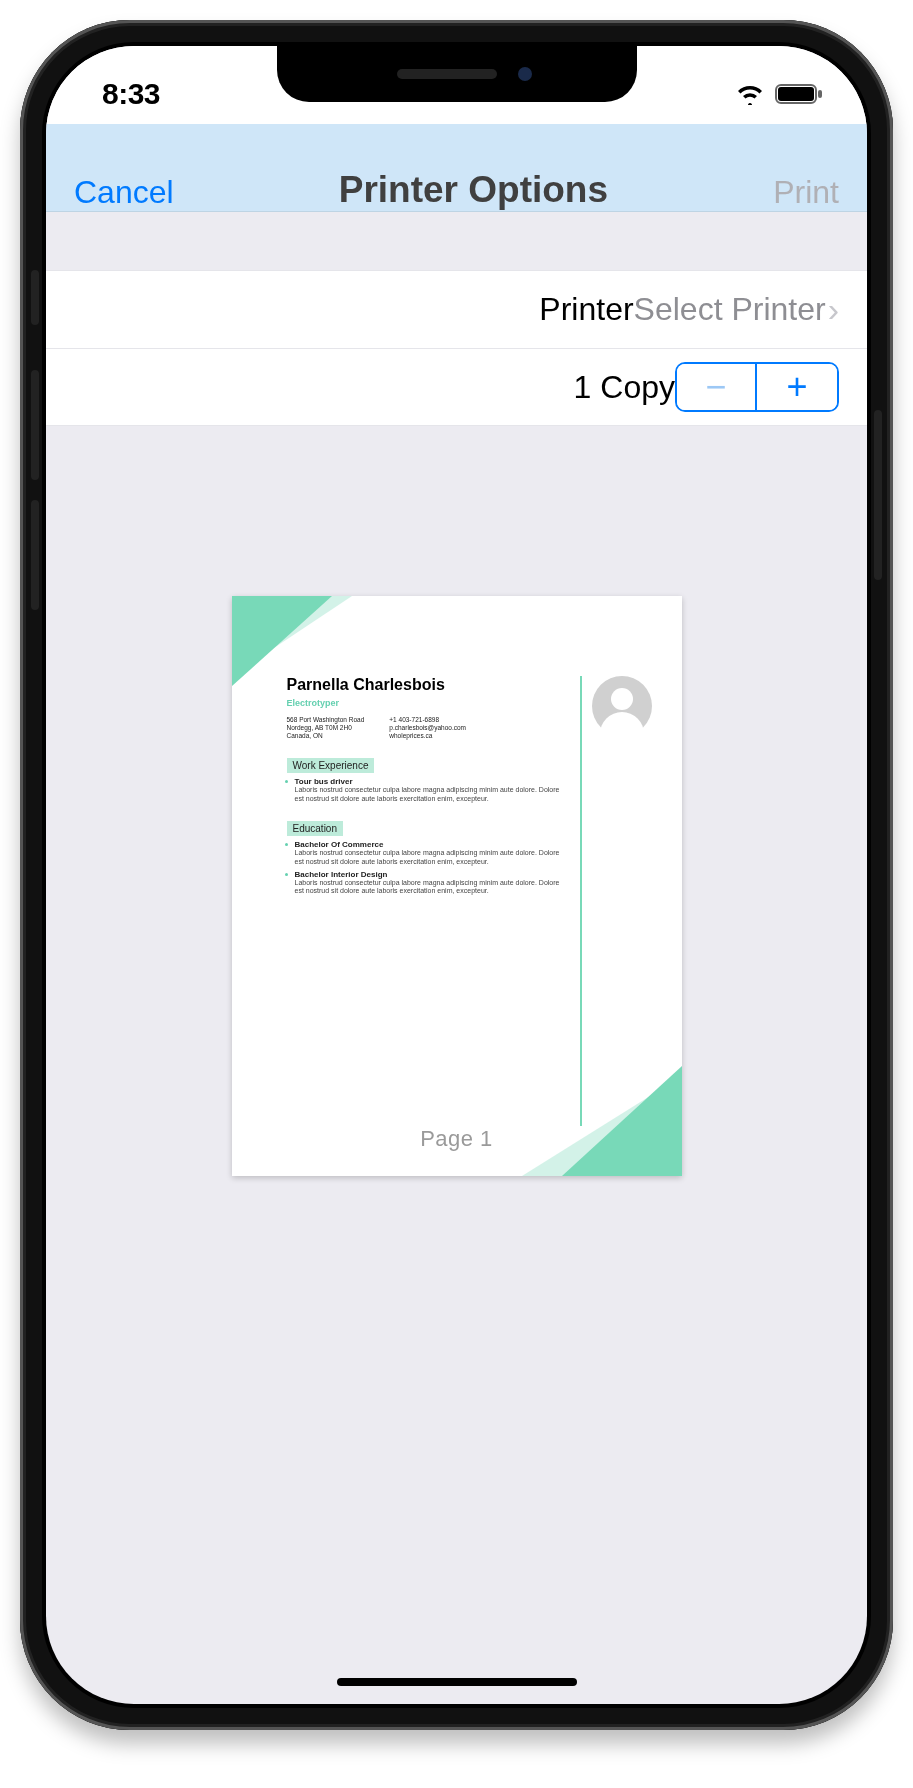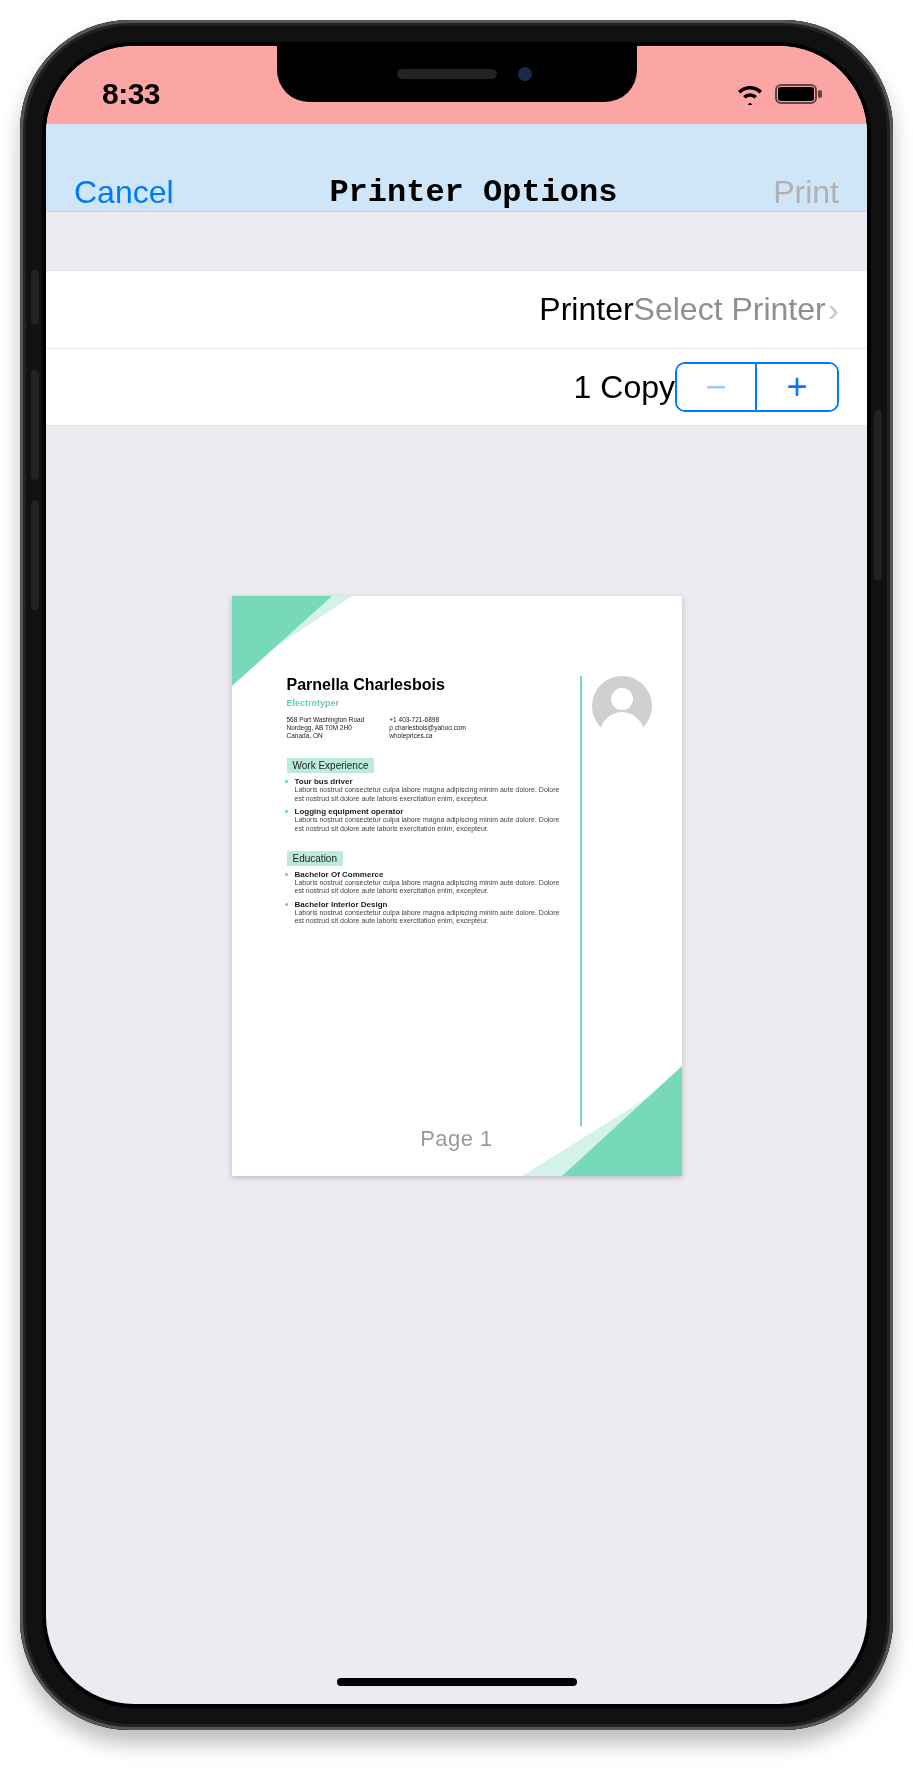--- a/index.html
+++ b/index.html
@@ -61,21 +61,21 @@
     display:flex;
     align-items:center;
     justify-content:center;
   }
   .speaker { width:100px; height:10px; background:#222; border-radius:5px; margin-right:20px;}
   .camera  { width:14px; height:14px; background:#1a2a4a; border-radius:50%; position:absolute; right:105px;}
 
   
   .status-bar {
     height: 78px;
-    background: #fca5a5;
+    background: #ffffff;
     display: flex;
     align-items: center;
     justify-content: space-between;
     padding: 0 44px 0 56px;
     padding-top: 18px;
   }
   .time {
     font-size: 30px;
     font-weight: 600;
     color: #000;
@@ -92,21 +92,21 @@
   .navbar {
     height: 88px;
     background: #CFE6F8;
     display: flex;
     align-items: flex-end;
     justify-content: space-between;
     padding: 0 28px;
     border-bottom: 1px solid rgba(0,0,0,0.08);
   }
   .nav-cancel { font-size: 32px; color: #007AFF; }
-  .nav-title  { font-size: 32px; font-weight: 600; color: #000000; font-family: Liberation Mono, monospace; }
+  .nav-title  { font-size: 37px; font-weight: 600; color: #404040; }
   .nav-print  { font-size: 32px; color: #B0B0B5; }
 
   
   .settings { margin-top: 58px; background: #fff; }
   .row {
     display: flex;
     align-items: center;
     justify-content: flex-end;
     padding: 0 28px;
     height: 78px;
@@ -264,24 +264,20 @@
                 <div>wholeprices.ca</div>
               </div>
             </div>
 
             <div class="section">
               <span class="section-title">Work Experience</span>
               <div class="entry">
                 <div class="entry-title">Tour bus driver</div>
                 <div class="entry-desc">Laboris nostrud consectetur culpa labore magna adipiscing minim aute dolore. Dolore est nostrud sit dolore aute laboris exercitation enim, excepteur.</div>
               </div>
-              <div class="entry">
-                <div class="entry-title">Logging equipment operator</div>
-                <div class="entry-desc">Laboris nostrud consectetur culpa labore magna adipiscing minim aute dolore. Dolore est nostrud sit dolore aute laboris exercitation enim, excepteur.</div>
-              </div>
             </div>
 
             <div class="section">
               <span class="section-title">Education</span>
               <div class="entry">
                 <div class="entry-title">Bachelor Of Commerce</div>
                 <div class="entry-desc">Laboris nostrud consectetur culpa labore magna adipiscing minim aute dolore. Dolore est nostrud sit dolore aute laboris exercitation enim, excepteur.</div>
               </div>
               <div class="entry">
                 <div class="entry-title">Bachelor Interior Design</div>

